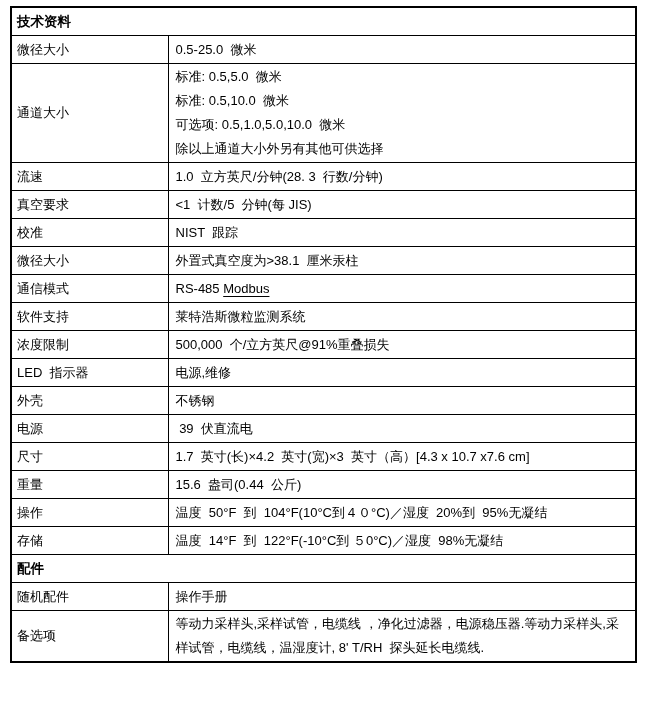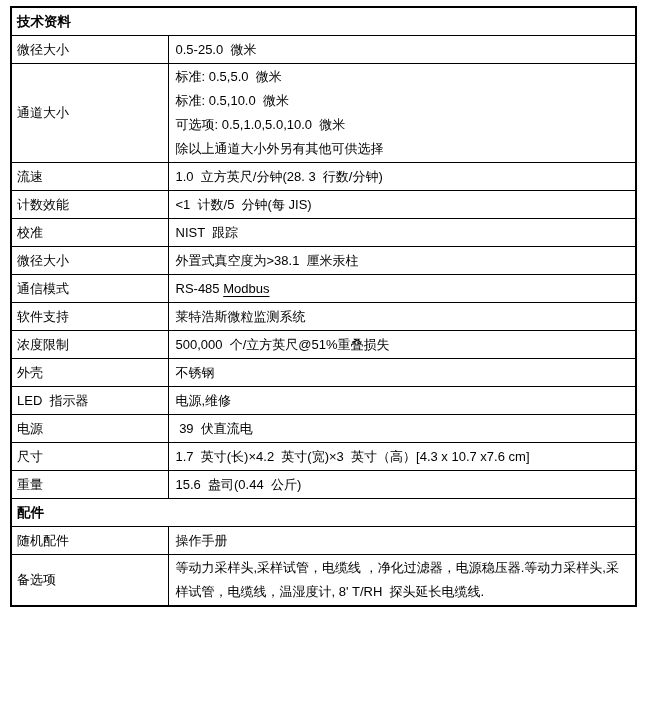--- a/index.html
+++ b/index.html
@@ -89,62 +89,70 @@
         </tr>
         <tr class="data-row">
           <td class="label-cell">通道大小</td>
           <td class="value-cell"><div class="value-line">标准: 0.5,5.0  微米</div><div class="value-line">标准: 0.5,10.0  微米</div><div class="value-line">可选项: 0.5,1.0,5.0,10.0  微米</div><div class="value-line">除以上通道大小外另有其他可供选择</div></td>
         </tr>
         <tr class="data-row">
           <td class="label-cell">流速</td>
           <td class="value-cell"><div class="value-line">1.0  立方英尺/分钟(28. 3  行数/分钟)</div></td>
         </tr>
         <tr class="data-row">
-          <td class="label-cell">计数效能</td>
+          <td class="label-cell">真空要求</td>
           <td class="value-cell"><div class="value-line">&lt;1  计数/5  分钟(每 JIS)</div></td>
         </tr>
         <tr class="data-row">
           <td class="label-cell">校准</td>
           <td class="value-cell"><div class="value-line">NIST  跟踪</div></td>
         </tr>
         <tr class="data-row">
           <td class="label-cell">微径大小</td>
           <td class="value-cell"><div class="value-line">外置式真空度为&gt;38.1  厘米汞柱</div></td>
         </tr>
         <tr class="data-row">
           <td class="label-cell">通信模式</td>
           <td class="value-cell"><div class="value-line">RS-485 <span class="spell-error">Modbus</span></div></td>
         </tr>
         <tr class="data-row">
           <td class="label-cell">软件支持</td>
           <td class="value-cell"><div class="value-line">莱特浩斯微粒监测系统</div></td>
         </tr>
         <tr class="data-row">
           <td class="label-cell">浓度限制</td>
-          <td class="value-cell"><div class="value-line">500,000  个/立方英尺@51%重叠损失</div></td>
+          <td class="value-cell"><div class="value-line">500,000  个/立方英尺@91%重叠损失</div></td>
+        </tr>
+        <tr class="data-row">
+          <td class="label-cell">LED  指示器</td>
+          <td class="value-cell"><div class="value-line">电源,维修</div></td>
         </tr>
         <tr class="data-row">
           <td class="label-cell">外壳</td>
           <td class="value-cell"><div class="value-line">不锈钢</div></td>
-        </tr>
-        <tr class="data-row">
-          <td class="label-cell">LED  指示器</td>
-          <td class="value-cell"><div class="value-line">电源,维修</div></td>
         </tr>
         <tr class="data-row">
           <td class="label-cell">电源</td>
           <td class="value-cell"><div class="value-line"> 39  伏直流电</div></td>
         </tr>
         <tr class="data-row">
           <td class="label-cell">尺寸</td>
           <td class="value-cell"><div class="value-line">1.7  英寸(长)×4.2  英寸(宽)×3  英寸（高）[4.3 x 10.7 x7.6 cm]</div></td>
         </tr>
         <tr class="data-row">
           <td class="label-cell">重量</td>
           <td class="value-cell"><div class="value-line">15.6  盎司(0.44  公斤)</div></td>
+        </tr>
+        <tr class="data-row">
+          <td class="label-cell">操作</td>
+          <td class="value-cell"><div class="value-line">温度  50°F  到  104°F(10°C到４０°C)／湿度  20%到  95%无凝结</div></td>
+        </tr>
+        <tr class="data-row">
+          <td class="label-cell">存储</td>
+          <td class="value-cell"><div class="value-line">温度  14°F  到  122°F(-10°C到 ５0°C)／湿度  98%无凝结</div></td>
         </tr>
         <tr class="section-row">
           <td colspan="2" class="section-header">配件</td>
         </tr>
         <tr class="data-row">
           <td class="label-cell">随机配件</td>
           <td class="value-cell"><div class="value-line">操作手册</div></td>
         </tr>
         <tr class="data-row">
           <td class="label-cell">备选项</td>

